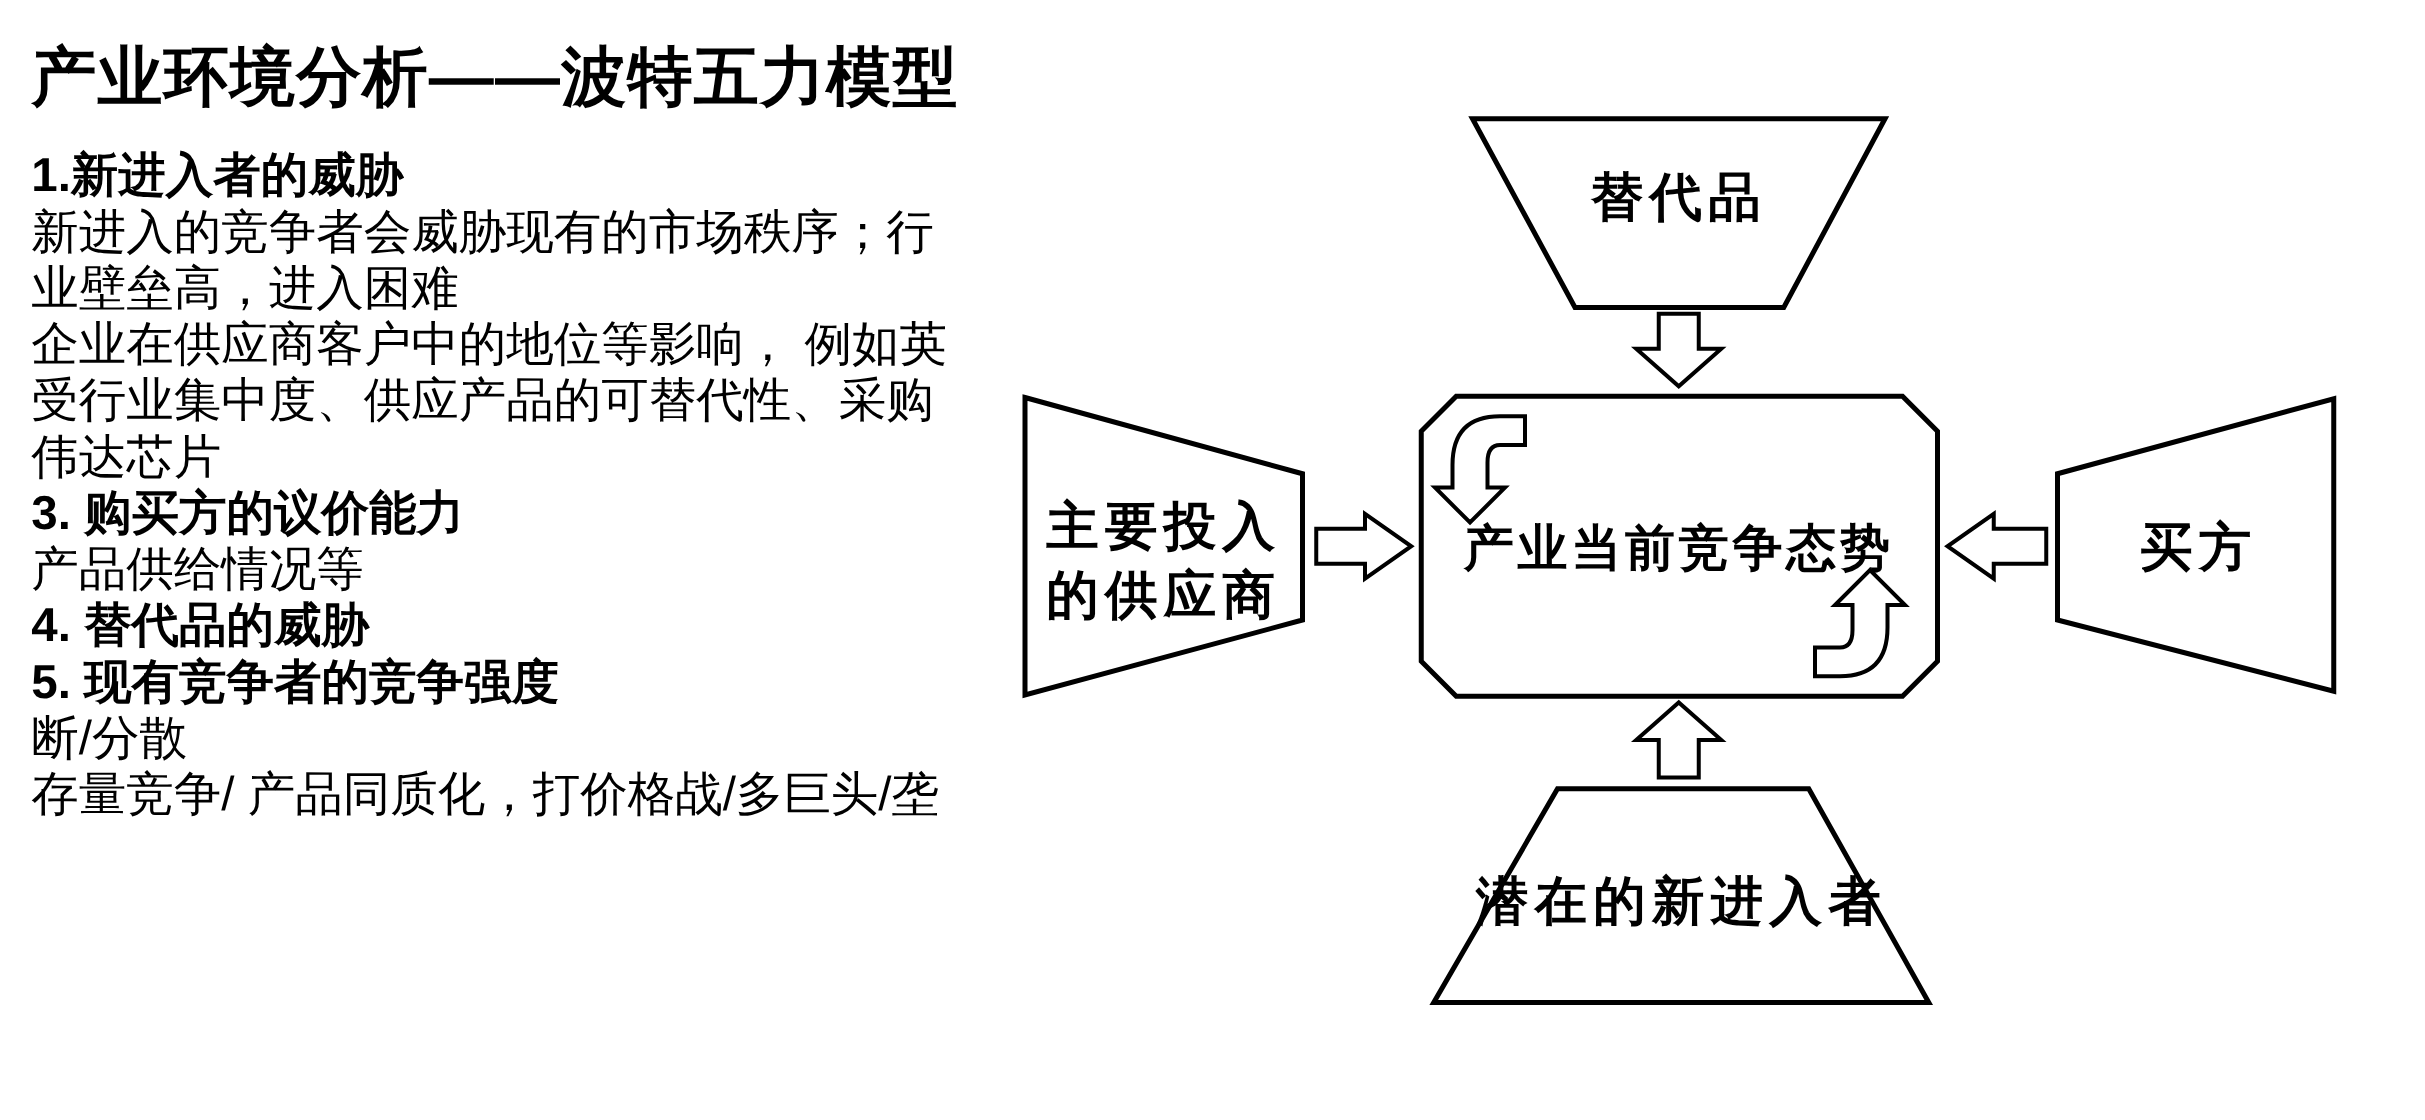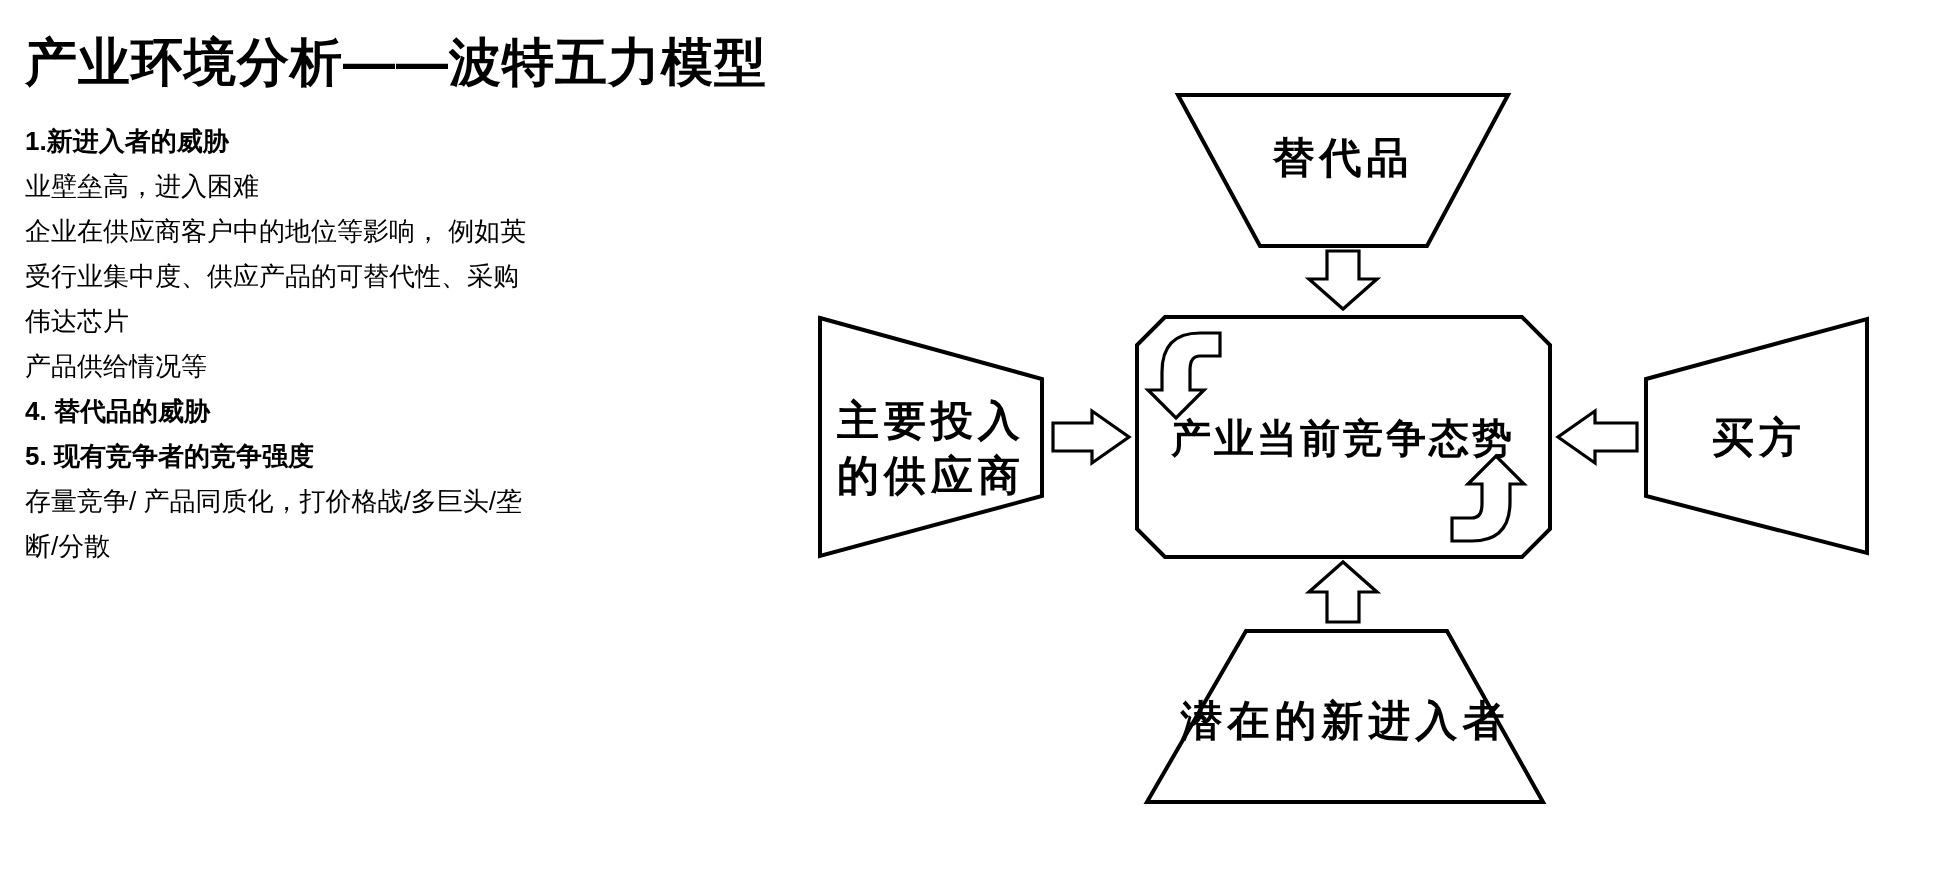--- a/index.html
+++ b/index.html
@@ -21,21 +21,21 @@
     font-size: 52px;
     font-weight: 800;
     letter-spacing: 1px;
     line-height: 1.1;
     white-space: nowrap;
   }
   .analysis {
     position: absolute;
     left: 25px; top: 119px;
     width: 770px;
-    font-size: 26px;
+    font-size: 38px;
     line-height: 45px;
   }
   .analysis .line { white-space: nowrap; }
   .analysis .heading { font-weight: 700; }
 
   
   svg.diagram { position: absolute; left: 0; top: 0; width: 1940px; height: 896px; }
   .shape  { fill: #ffffff; stroke: #000000; stroke-width: 4; stroke-linejoin: miter; }
   .barrow { fill: #ffffff; stroke: #000000; stroke-width: 3.2; stroke-linejoin: miter; }
   .dlabel {
@@ -50,33 +50,35 @@
 </style>
 </head>
 <body>
 
 <div class="stage">
 
   <div class="page-title">产业环境分析——波特五力模型</div>
 
   <div class="analysis">
     <div class="line heading">1.新进入者的威胁</div>
+    <div class="line">新进入的竞争者会威胁现有的市场秩序；行</div>
     <div class="line">业壁垒高，进入困难</div>
 
     <div class="line">企业在供应商客户中的地位等影响， 例如英</div>
     <div class="line">受行业集中度、供应产品的可替代性、采购</div>
     <div class="line">伟达芯片</div>
 
+    <div class="line heading">3. 购买方的议价能力</div>
     <div class="line">产品供给情况等</div>
 
     <div class="line heading">4. 替代品的威胁</div>
 
     <div class="line heading">5. 现有竞争者的竞争强度</div>
+    <div class="line">断/分散</div>
     <div class="line">存量竞争/ 产品同质化，打价格战/多巨头/垄</div>
-    <div class="line">断/分散</div>
   </div>
 
   <svg class="diagram" viewBox="0 0 1940 896">
 
     <polygon class="shape" points="1178,95 1508,95 1427,246 1260,246"></polygon>
     <text class="dlabel" x="1343" y="172">替代品</text>
 
     <polygon class="barrow" points="1327,251 1359,251 1359,279 1377,279 1343,309 1309,279 1327,279"></polygon>
 
     <polygon class="shape" points="820,318 1042,379 1042,496 820,556"></polygon>

